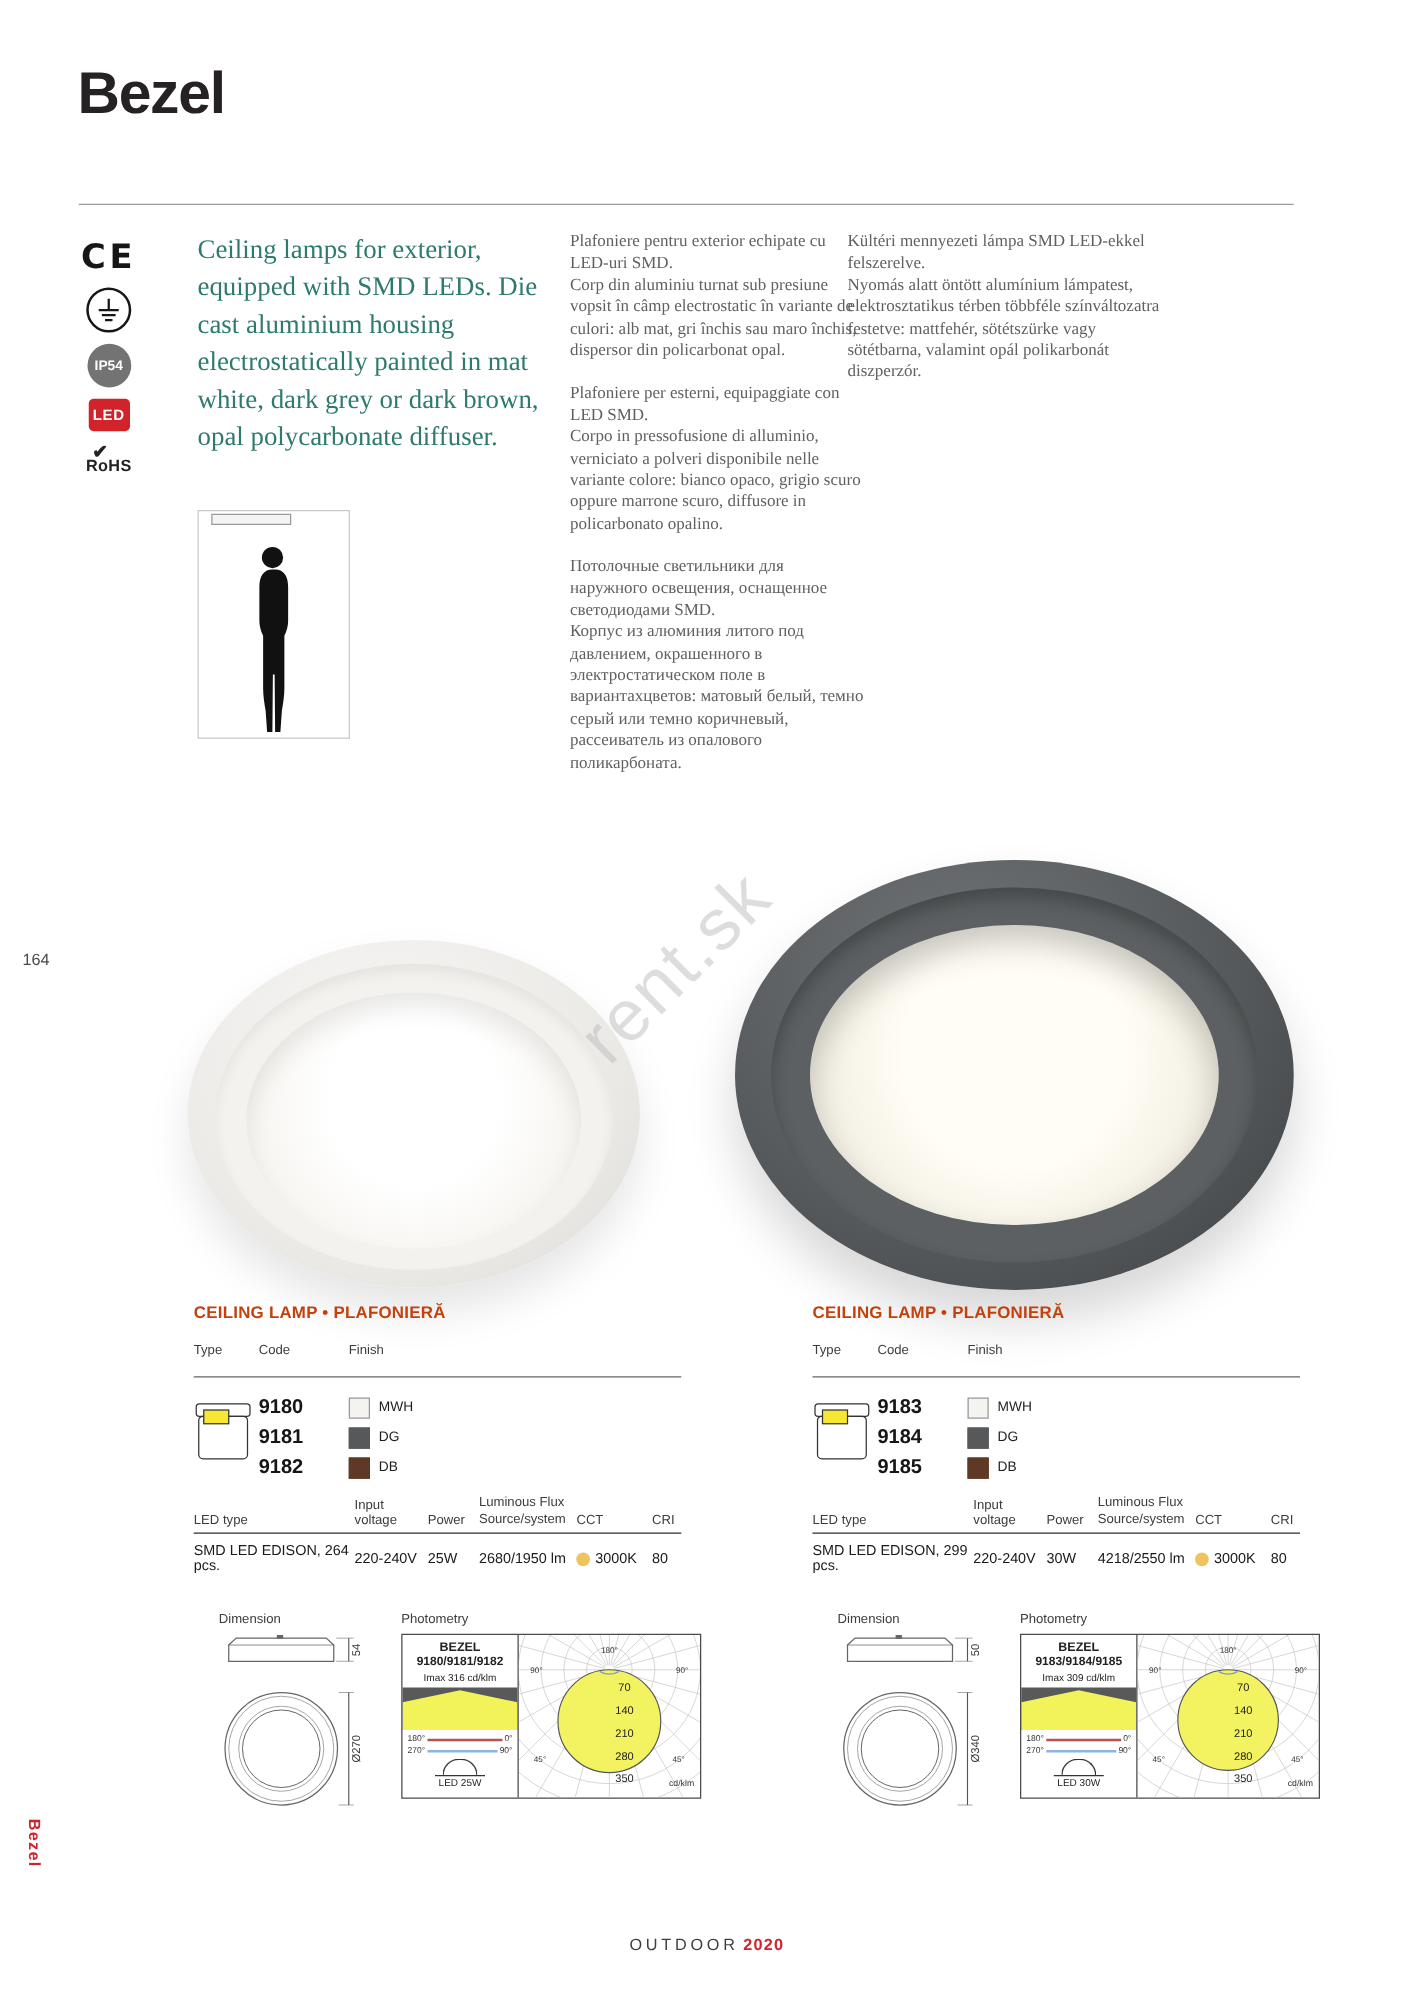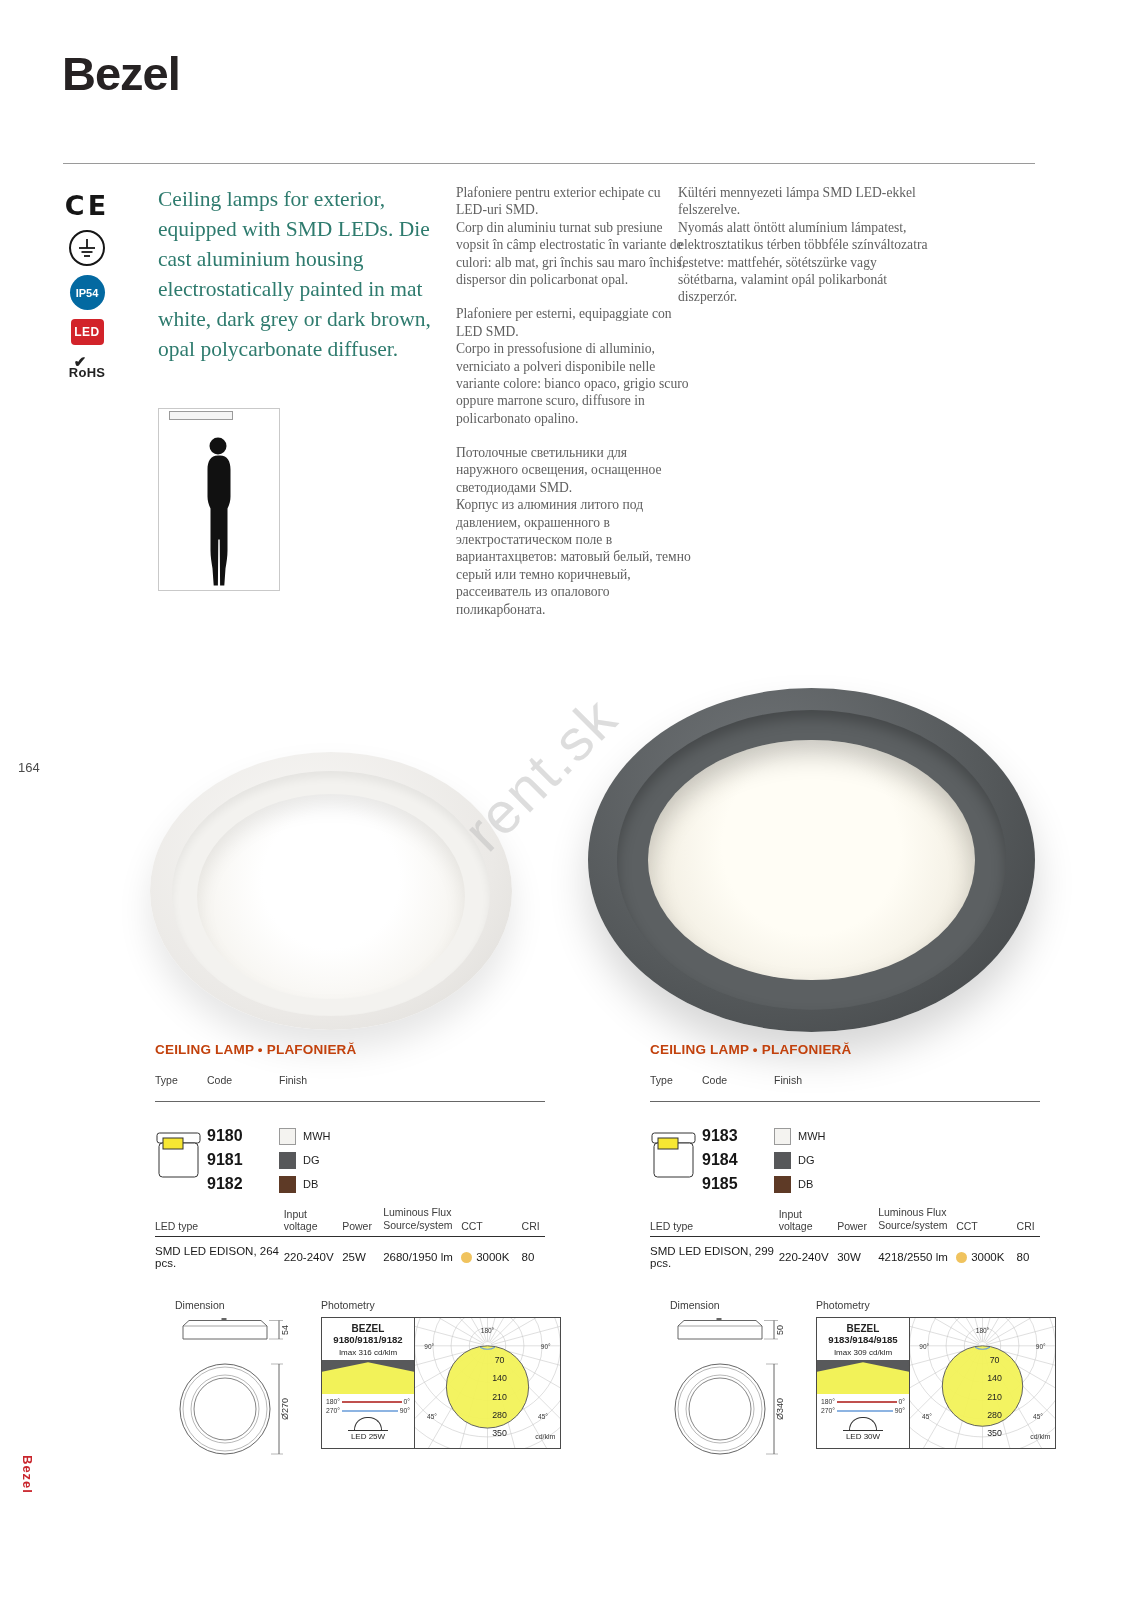--- a/index.html
+++ b/index.html
@@ -9,21 +9,21 @@
   
   .page-title{position:absolute;left:62px;top:46px;font-size:47px;font-weight:bold;
               letter-spacing:-1px;color:#262223;}
   .header-rule{position:absolute;left:63px;top:163px;width:972px;height:1px;background:#9a9a9a;}
 
   
   .badges{position:absolute;left:56px;top:190px;width:62px;display:flex;flex-direction:column;
           align-items:center;gap:9px;}
   .ce-mark{font-size:27px;font-weight:600;letter-spacing:3px;color:#161616;font-family:"DejaVu Sans",sans-serif;}
   .earth{width:32px;height:32px;border:2px solid #161616;border-radius:50%;display:flex;align-items:center;justify-content:center;}
-  .ip-badge{width:35px;height:35px;border-radius:50%;background:#0369a1;color:#fff;font-weight:bold;
+  .ip-badge{width:35px;height:35px;border-radius:50%;background:#737373;color:#fff;font-weight:bold;
             font-size:11px;display:flex;align-items:center;justify-content:center;}
   .led-badge{width:33px;height:26px;border-radius:4px;background:#d2232a;color:#fff;font-weight:bold;
              font-size:12px;display:flex;align-items:center;justify-content:center;letter-spacing:.5px;}
   .rohs{display:flex;flex-direction:column;align-items:center;line-height:1;}
   .rohs .check{font-size:15px;font-weight:bold;margin-bottom:-3px;margin-left:-14px;}
   .rohs .rohs-text{font-size:13px;font-weight:bold;letter-spacing:.3px;}
 
   
   .headline{position:absolute;left:158px;top:184px;width:296px;font-family:"Liberation Serif",serif;
             font-size:21.5px;line-height:1.4;color:#2e7b6e;}
@@ -58,21 +58,21 @@
   .watermark{position:absolute;left:330px;top:740px;width:420px;text-align:center;
              transform:rotate(-45deg);font-size:58px;letter-spacing:2px;color:#bdbdbd;opacity:.5;
              pointer-events:none;font-family:"Liberation Sans",sans-serif;}
 
   
   .spec{position:absolute;top:1042px;width:390px;}
   #spec-left{left:155px;} #spec-right{left:650px;}
   .sec-title{font-size:13.5px;font-weight:bold;color:#c2410c;letter-spacing:.2px;}
   .ft-head{display:grid;grid-template-columns:52px 72px 1fr;font-size:10.5px;color:#3c3c3c;
            margin-top:17px;padding-bottom:15px;border-bottom:1px solid #666;}
-  .ft-body{position:relative;margin-top:22px;min-height:74px;}
+  .ft-body{position:relative;margin-top:12px;min-height:74px;}
   .type-icon{position:absolute;left:0;top:2px;}
   .ft-rows{margin-left:52px;}
   .ft-row{display:grid;grid-template-columns:72px 24px 1fr;align-items:center;height:24px;}
   .ft-row .code{font-size:16px;font-weight:bold;color:#161616;}
   .swatch{width:15px;height:15px;display:inline-block;}
   .ft-row .fin{font-size:11px;color:#1e1e1e;}
   .lt-head{display:grid;grid-template-columns:33% 15% 10.5% 20% 15.5% 6%;align-items:end;
            font-size:10.5px;color:#3c3c3c;margin-top:8px;padding-bottom:4px;border-bottom:1.4px solid #2e2e2e;}
   .lt-head i{display:block;font-style:normal;line-height:1.25;}
   .lt-row{display:grid;grid-template-columns:33% 15% 10.5% 20% 15.5% 6%;align-items:center;
@@ -477,14 +477,18 @@
               <text x="13" y="103" text-anchor="start" font-size="7" fill="#333">45°</text>
               <text x="143" y="103" text-anchor="end" font-size="7" fill="#333">45°</text>
               <text x="151" y="124" text-anchor="end" font-size="7.5" fill="#333">cd/klm</text>
             </svg>
         </div>
       </div>
     </div>
   </section>
 
   <div class="side-label">Bezel</div>
+  <div class="footer">
+    <span class="brand">OUTDOOR</span>
+    <span class="year">2020</span>
+  </div>
 
 </div>
 
 </body></html>

